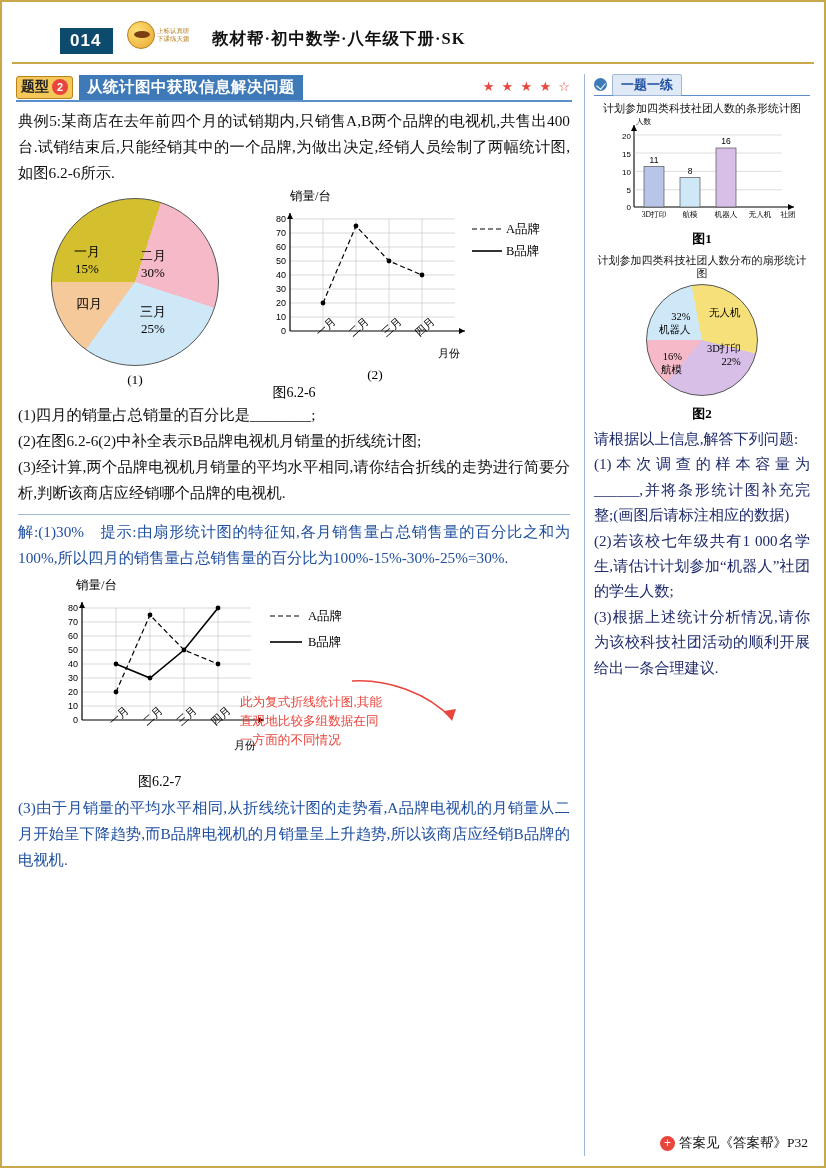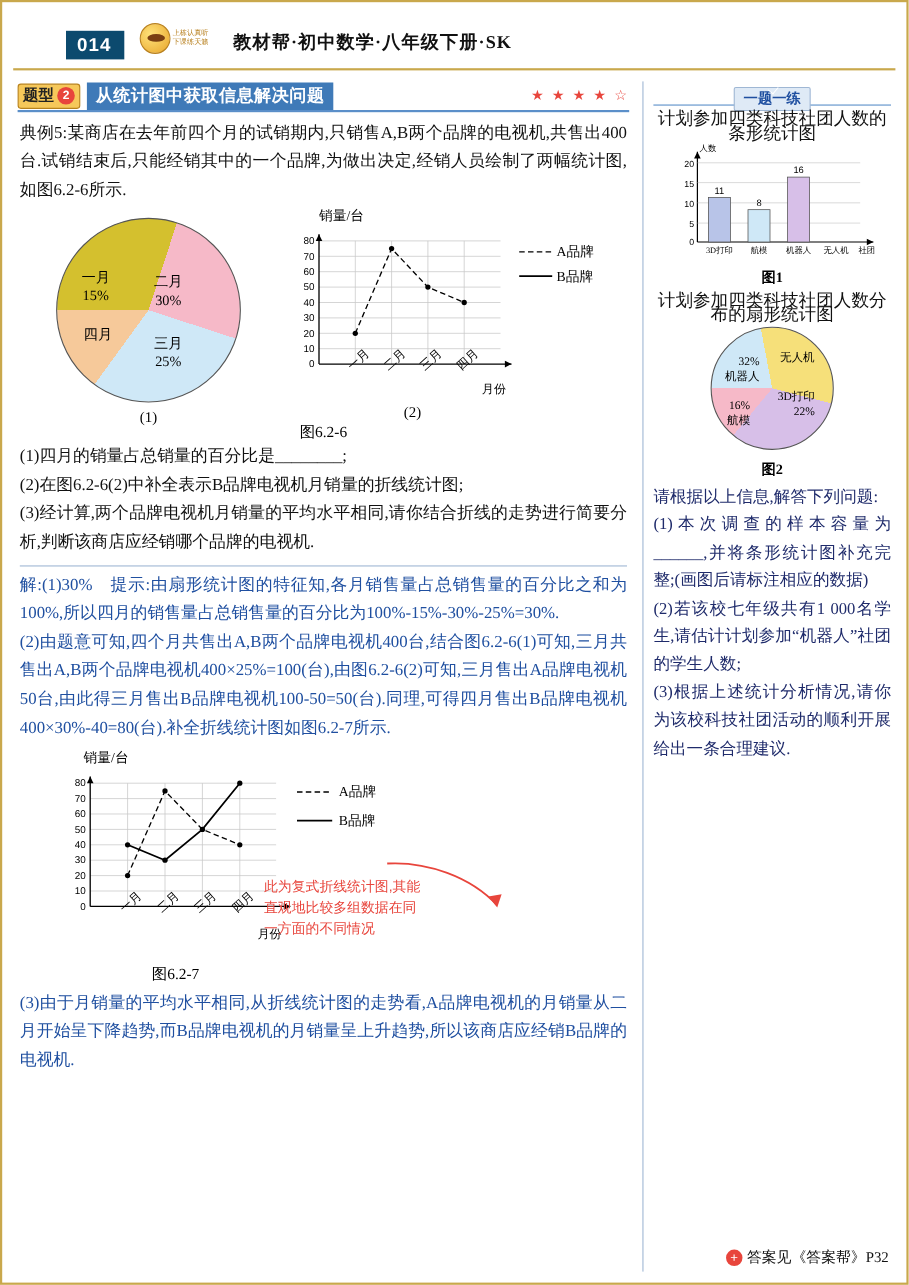--- a/index.html
+++ b/index.html
@@ -135,41 +135,40 @@
     position:absolute; left:222px; top:116px; width:150px;
     color:#e8453c; font-size:12.6px; line-height:19px;
     font-family:"Liberation Sans", sans-serif;
   }
 
   
   .rt-head {
     display:flex; align-items:center; gap:5px;
     height:22px;
     border-bottom:1.5px solid #5b8fc9;
-    flex-direction:column;
   }
   .rt-head .dot {
     width:13px;height:13px;border-radius:50%;
     background:#3f7ab8; position:relative;
   }
   .rt-head .dot:after{
     content:""; position:absolute;left:4px;top:3px;
     width:5px;height:7px;border:1.6px solid #fff;border-top:0;border-left:0;
     transform:rotate(40deg);
   }
   .rt-head .tl {
     background:#dfeaf6; border:1px solid #9fb7d4;
     color:#1f4fa0; font-weight:bold; font-size:13px;
     padding:1px 8px; border-radius:2px;
   }
   .rtext {
     font-size:15.1px; line-height:25.4px; color:#1f2b6b;
     text-align:justify; margin-top:4px;
   }
-  .mini-title { font-size:16px; text-align:center; line-height:13px; color:#111; margin-top:6px; }
+  .mini-title { font-size:11px; text-align:center; line-height:13px; color:#111; margin-top:6px; }
   .mini-fig-cap { text-align:center; font-size:13px; font-weight:bold; margin-top:1px; }
   .bar-box { margin:2px auto 0 auto; width:200px; }
   .pie2-wrap { position:relative; width:150px; height:120px; margin:4px auto 0 auto; }
   .pie2 {
     width:112px;height:112px;border-radius:50%;
     border:1px solid #555;
     background:conic-gradient(from -90deg,
       #cfe8f7 0deg 79.2deg,
       #f6e07a 79.2deg 194.4deg,
       #d7bfe8 194.4deg 309.6deg,
@@ -313,21 +312,20 @@
 
         <div class="fig26-cap">图6.2-6</div>
 
         <div class="ptext">(1)四月的销量占总销量的百分比是________;</div>
         <div class="ptext">(2)在图6.2-6(2)中补全表示B品牌电视机月销量的折线统计图;</div>
         <div class="ptext">(3)经计算,两个品牌电视机月销量的平均水平相同,请你结合折线的走势进行简要分析,判断该商店应经销哪个品牌的电视机.</div>
 
         <div class="left-rule"></div>
 
         <div class="ptext blue">解:(1)30%　提示:由扇形统计图的特征知,各月销售量占总销售量的百分比之和为100%,所以四月的销售量占总销售量的百分比为100%-15%-30%-25%=30%.</div>
-        <div class="ptext blue">(2)由题意可知,四个月共售出A,B两个品牌电视机400台,结合图6.2-6(1)可知,三月共售出A,B两个品牌电视机400×25%=100(台),由图6.2-6(2)可知,三月售出A品牌电视机50台,由此得三月售出B品牌电视机100-50=50(台).同理,可得四月售出B品牌电视机400×30%-40=80(台).补全折线统计图如图6.2-7所示.</div>
 
         <div class="figrow2">
           <div style="position:absolute;left:18px;top:0;">
             <div class="axislabel-y">销量/台</div>
             <svg width="330" height="172">
               <g stroke="#c8c8c8" stroke-width="0.7">
                 <line x1="46" y1="14" x2="215" y2="14"></line>
                 <line x1="46" y1="28" x2="215" y2="28"></line>
                 <line x1="46" y1="42" x2="215" y2="42"></line>
                 <line x1="46" y1="56" x2="215" y2="56"></line>

